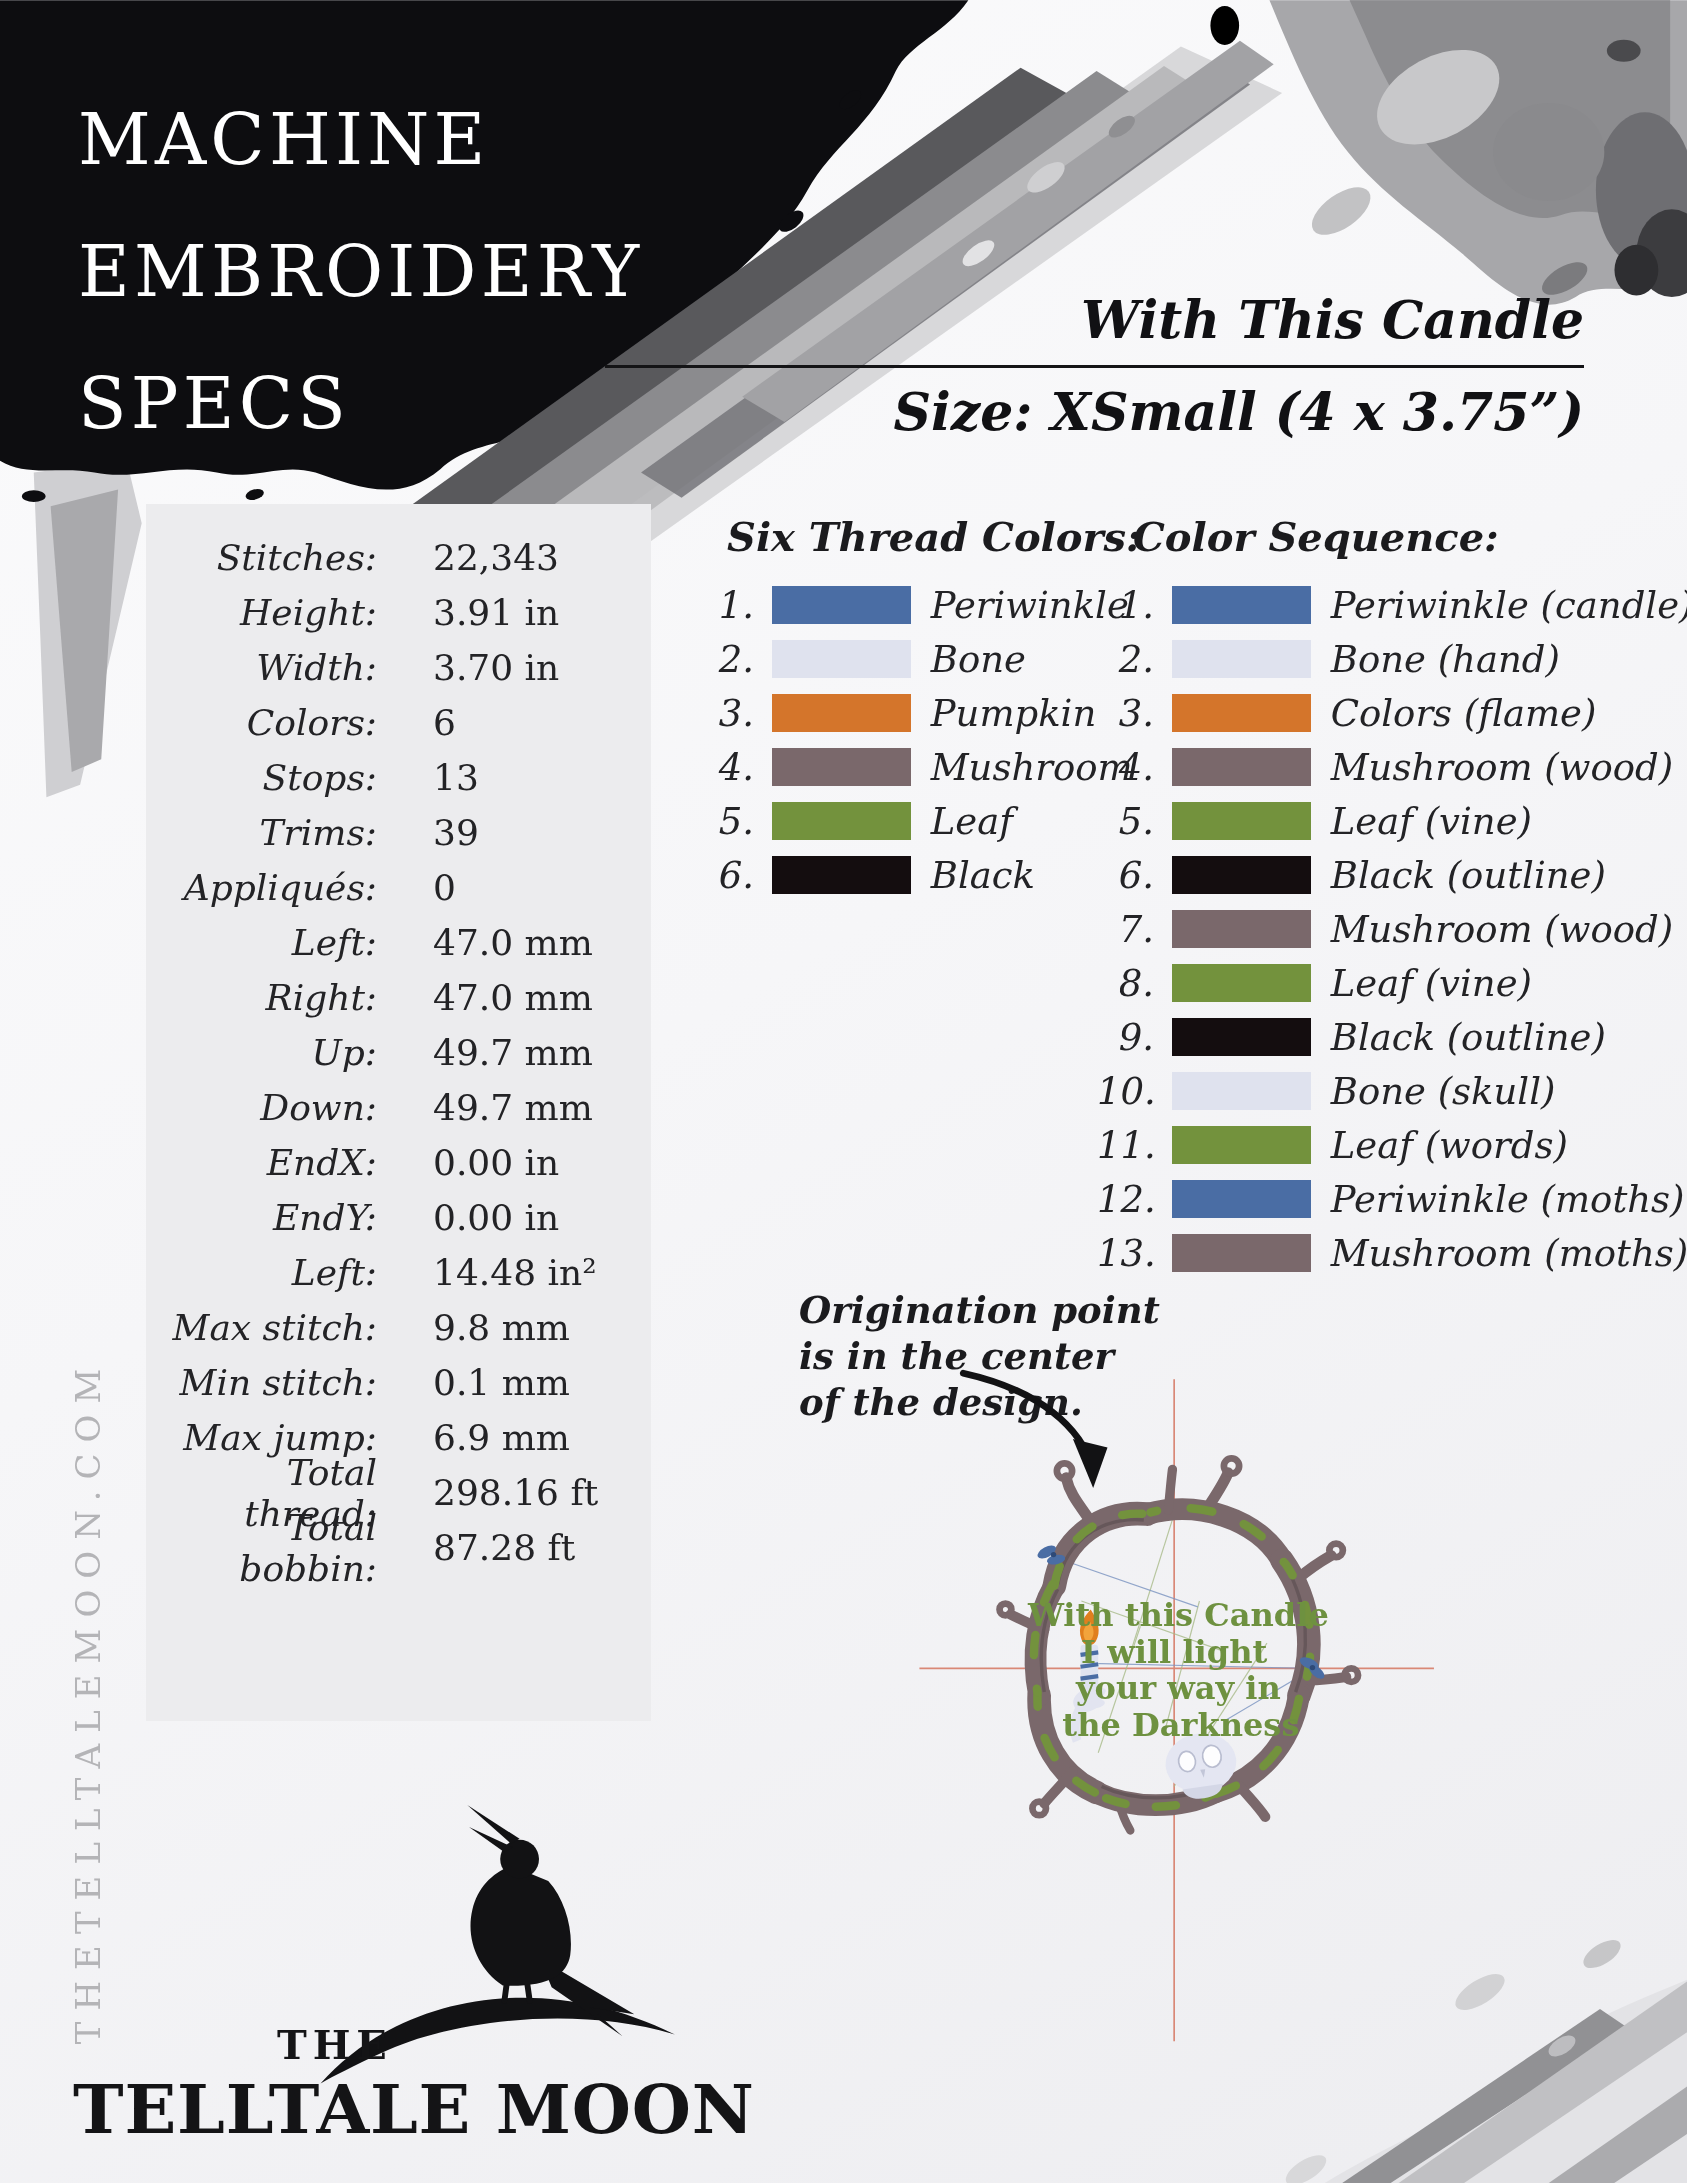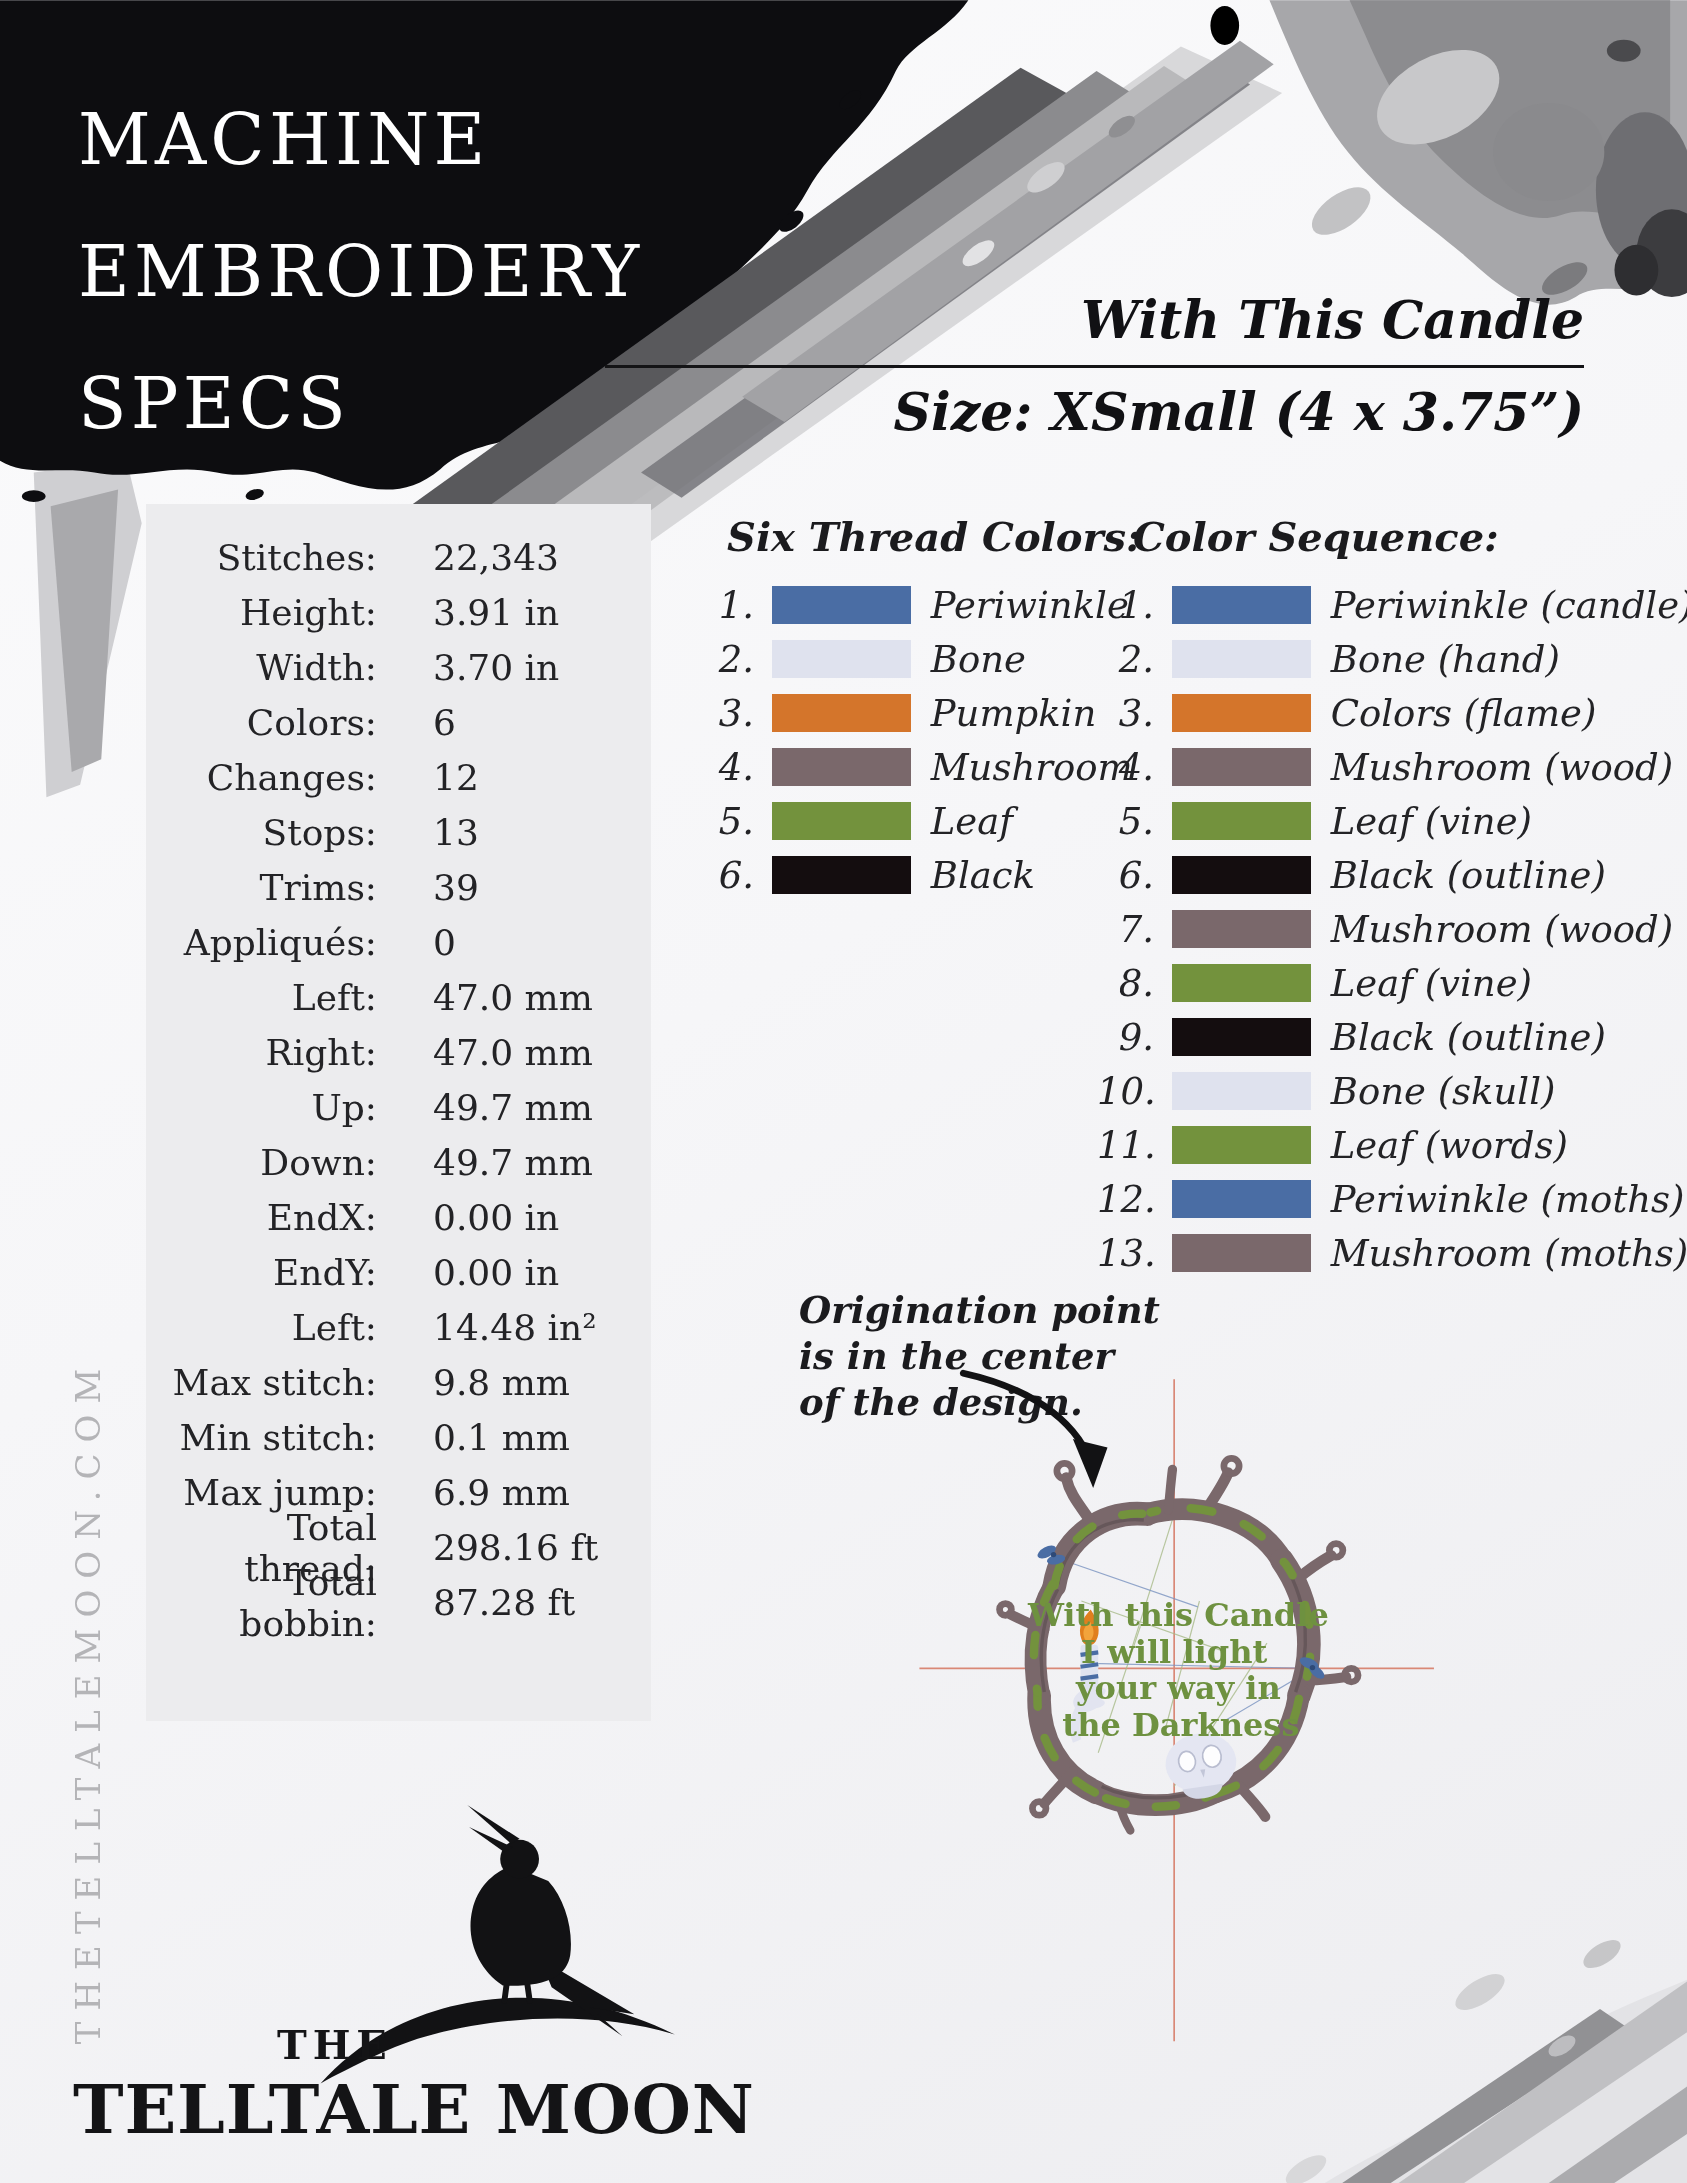--- a/index.html
+++ b/index.html
@@ -27,21 +27,21 @@
     color:#111114;text-align:right;white-space:nowrap;
   }
 
   
   #stats-panel{
     left:146px;top:504px;width:505px;height:1217px;background:#ececee;
   }
   #stats-rows{position:absolute;left:0;top:26px;width:100%;}
   .stat-row{height:55px;display:flex;align-items:center;}
   .stat-label{
-    width:231px;text-align:right;font-size:36px;color:#232326;
+    width:231px;text-align:right;font-style:italic;font-size:36px;color:#232326;
   }
   .stat-value{
     margin-left:56px;font-size:36px;color:#232326;white-space:nowrap;
   }
 
   
   .list-title{
     font-size:40px;font-weight:700;font-style:italic;color:#1b1b1e;white-space:nowrap;
   }
   #thread-title{left:727px;top:513px;}
@@ -157,24 +157,20 @@
       </div>
       <div class="stat-row">
         <span class="stat-label">Width:</span>
         <span class="stat-value">3.70 in</span>
       </div>
       <div class="stat-row">
         <span class="stat-label">Colors:</span>
         <span class="stat-value">6</span>
       </div>
       <div class="stat-row">
-        <span class="stat-label">Changes:</span>
-        <span class="stat-value">12</span>
-      </div>
-      <div class="stat-row">
         <span class="stat-label">Stops:</span>
         <span class="stat-value">13</span>
       </div>
       <div class="stat-row">
         <span class="stat-label">Trims:</span>
         <span class="stat-value">39</span>
       </div>
       <div class="stat-row">
         <span class="stat-label">Appliqués:</span>
         <span class="stat-value">0</span>

